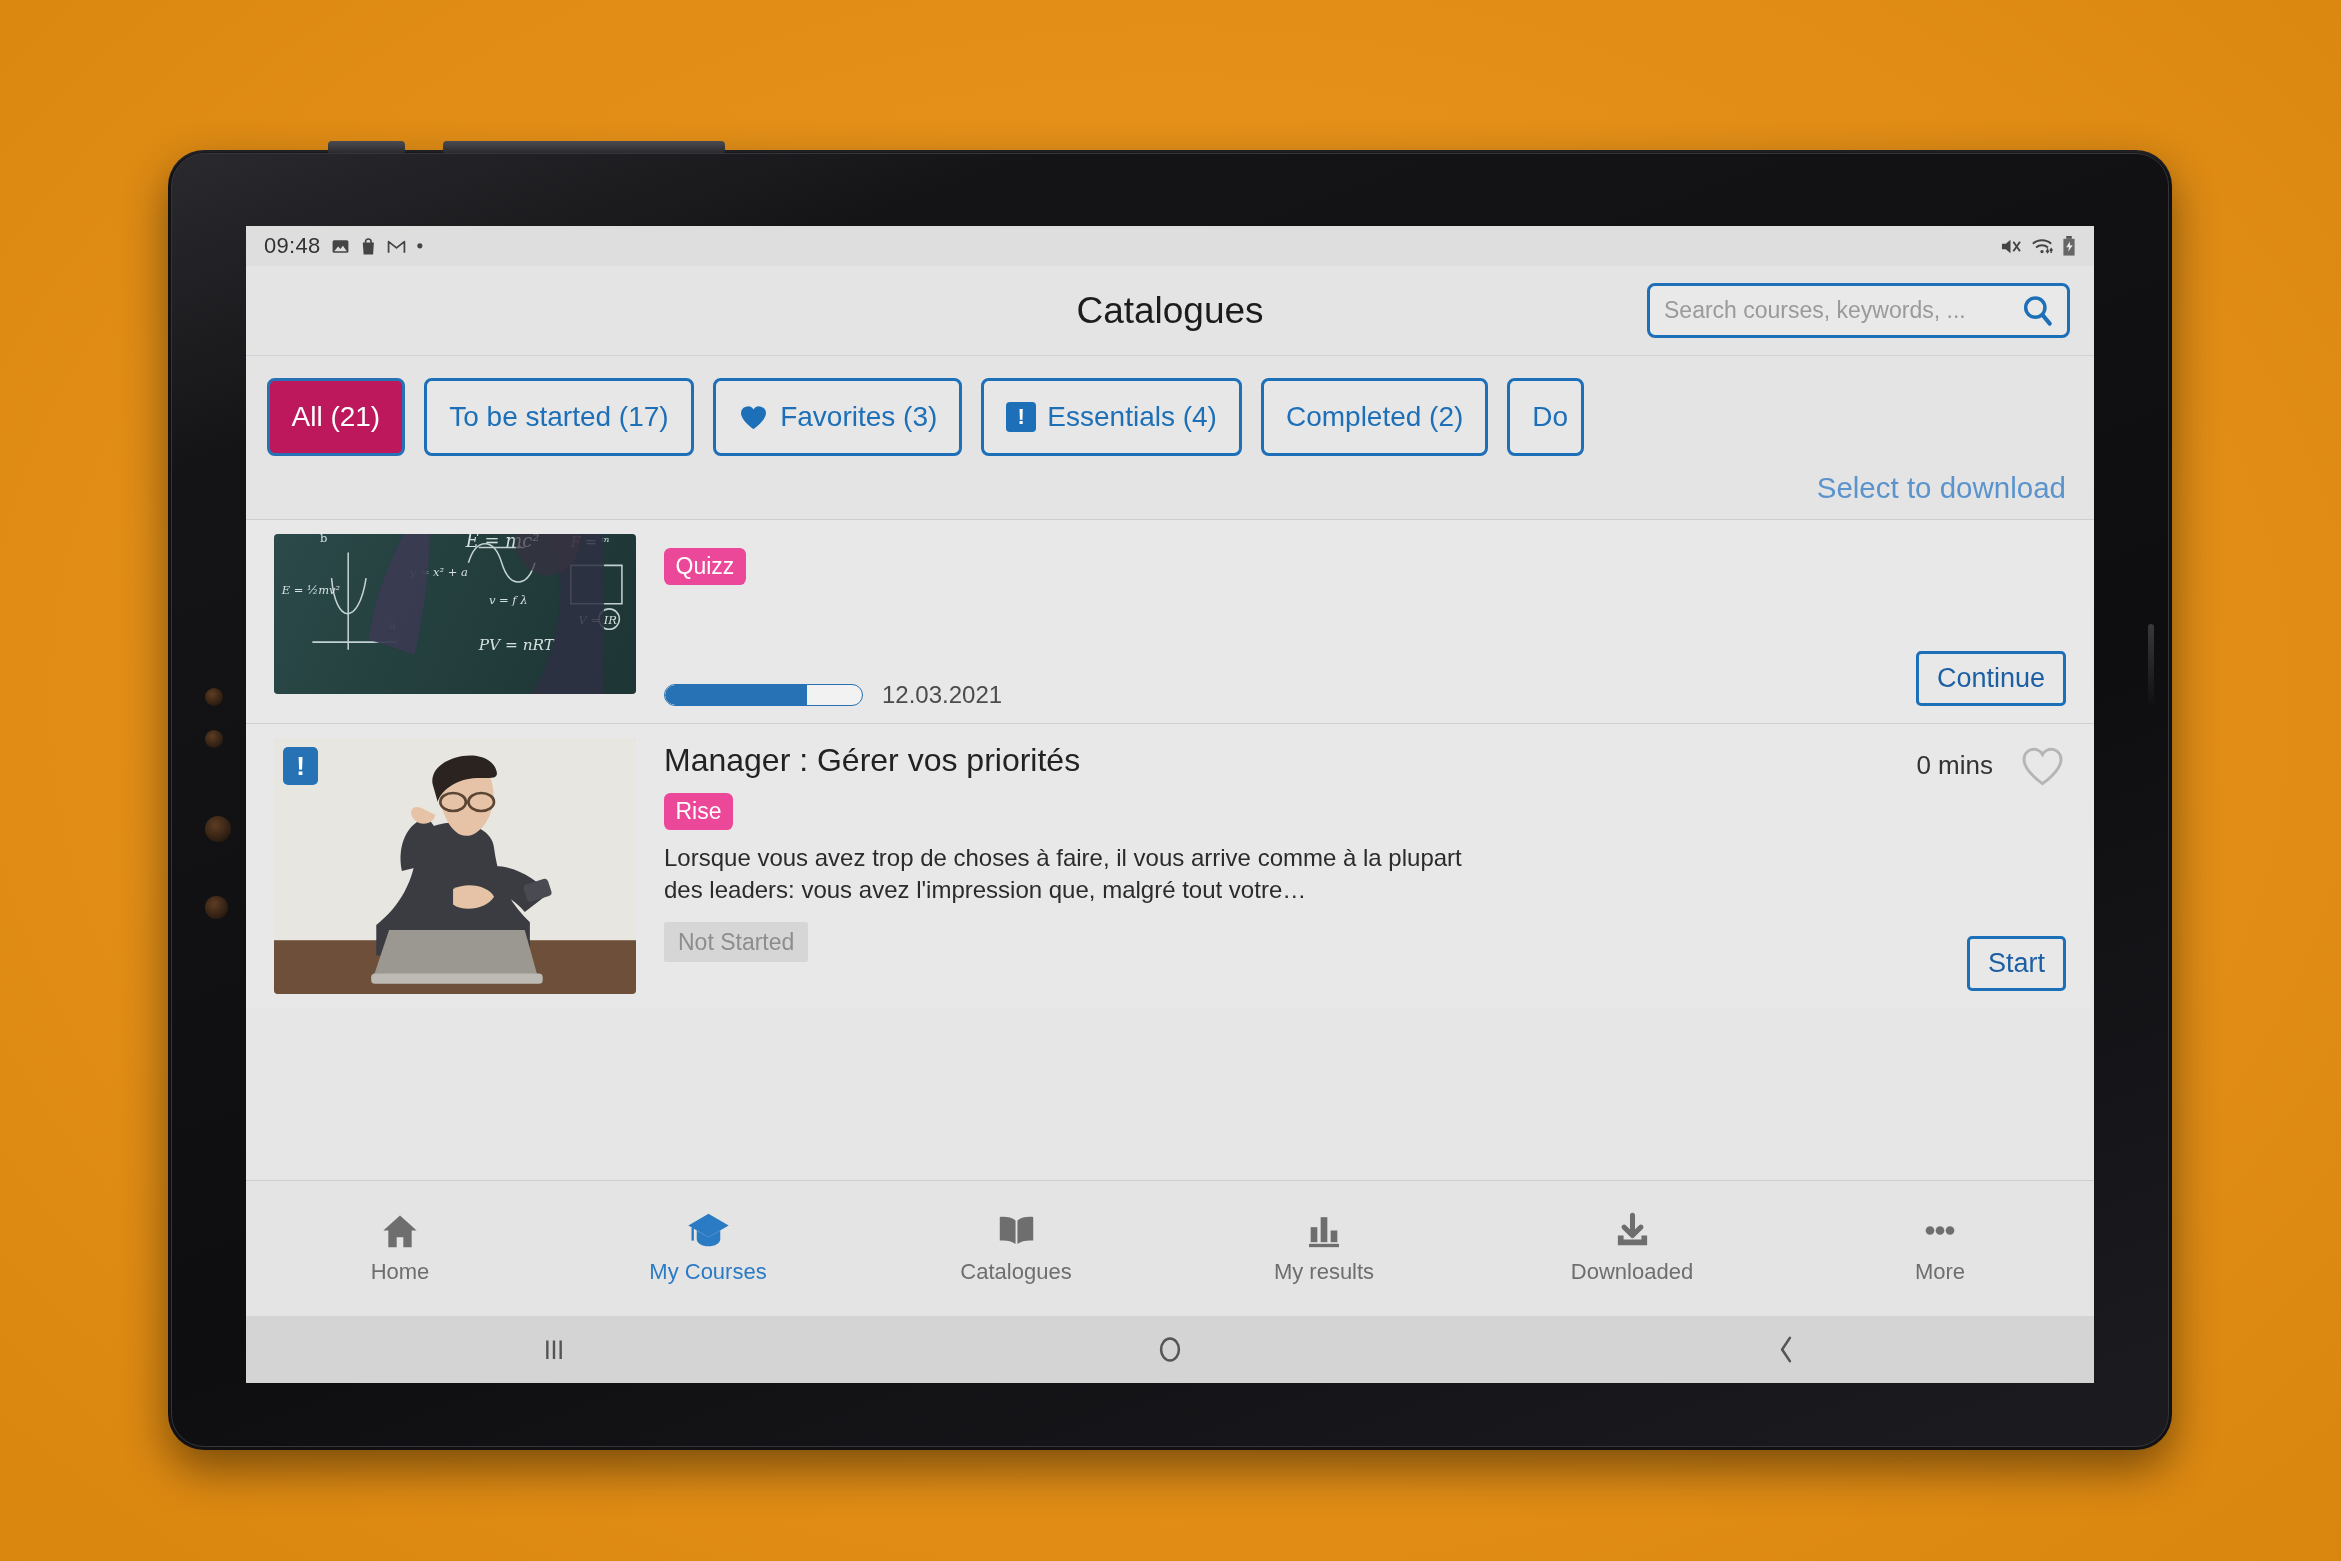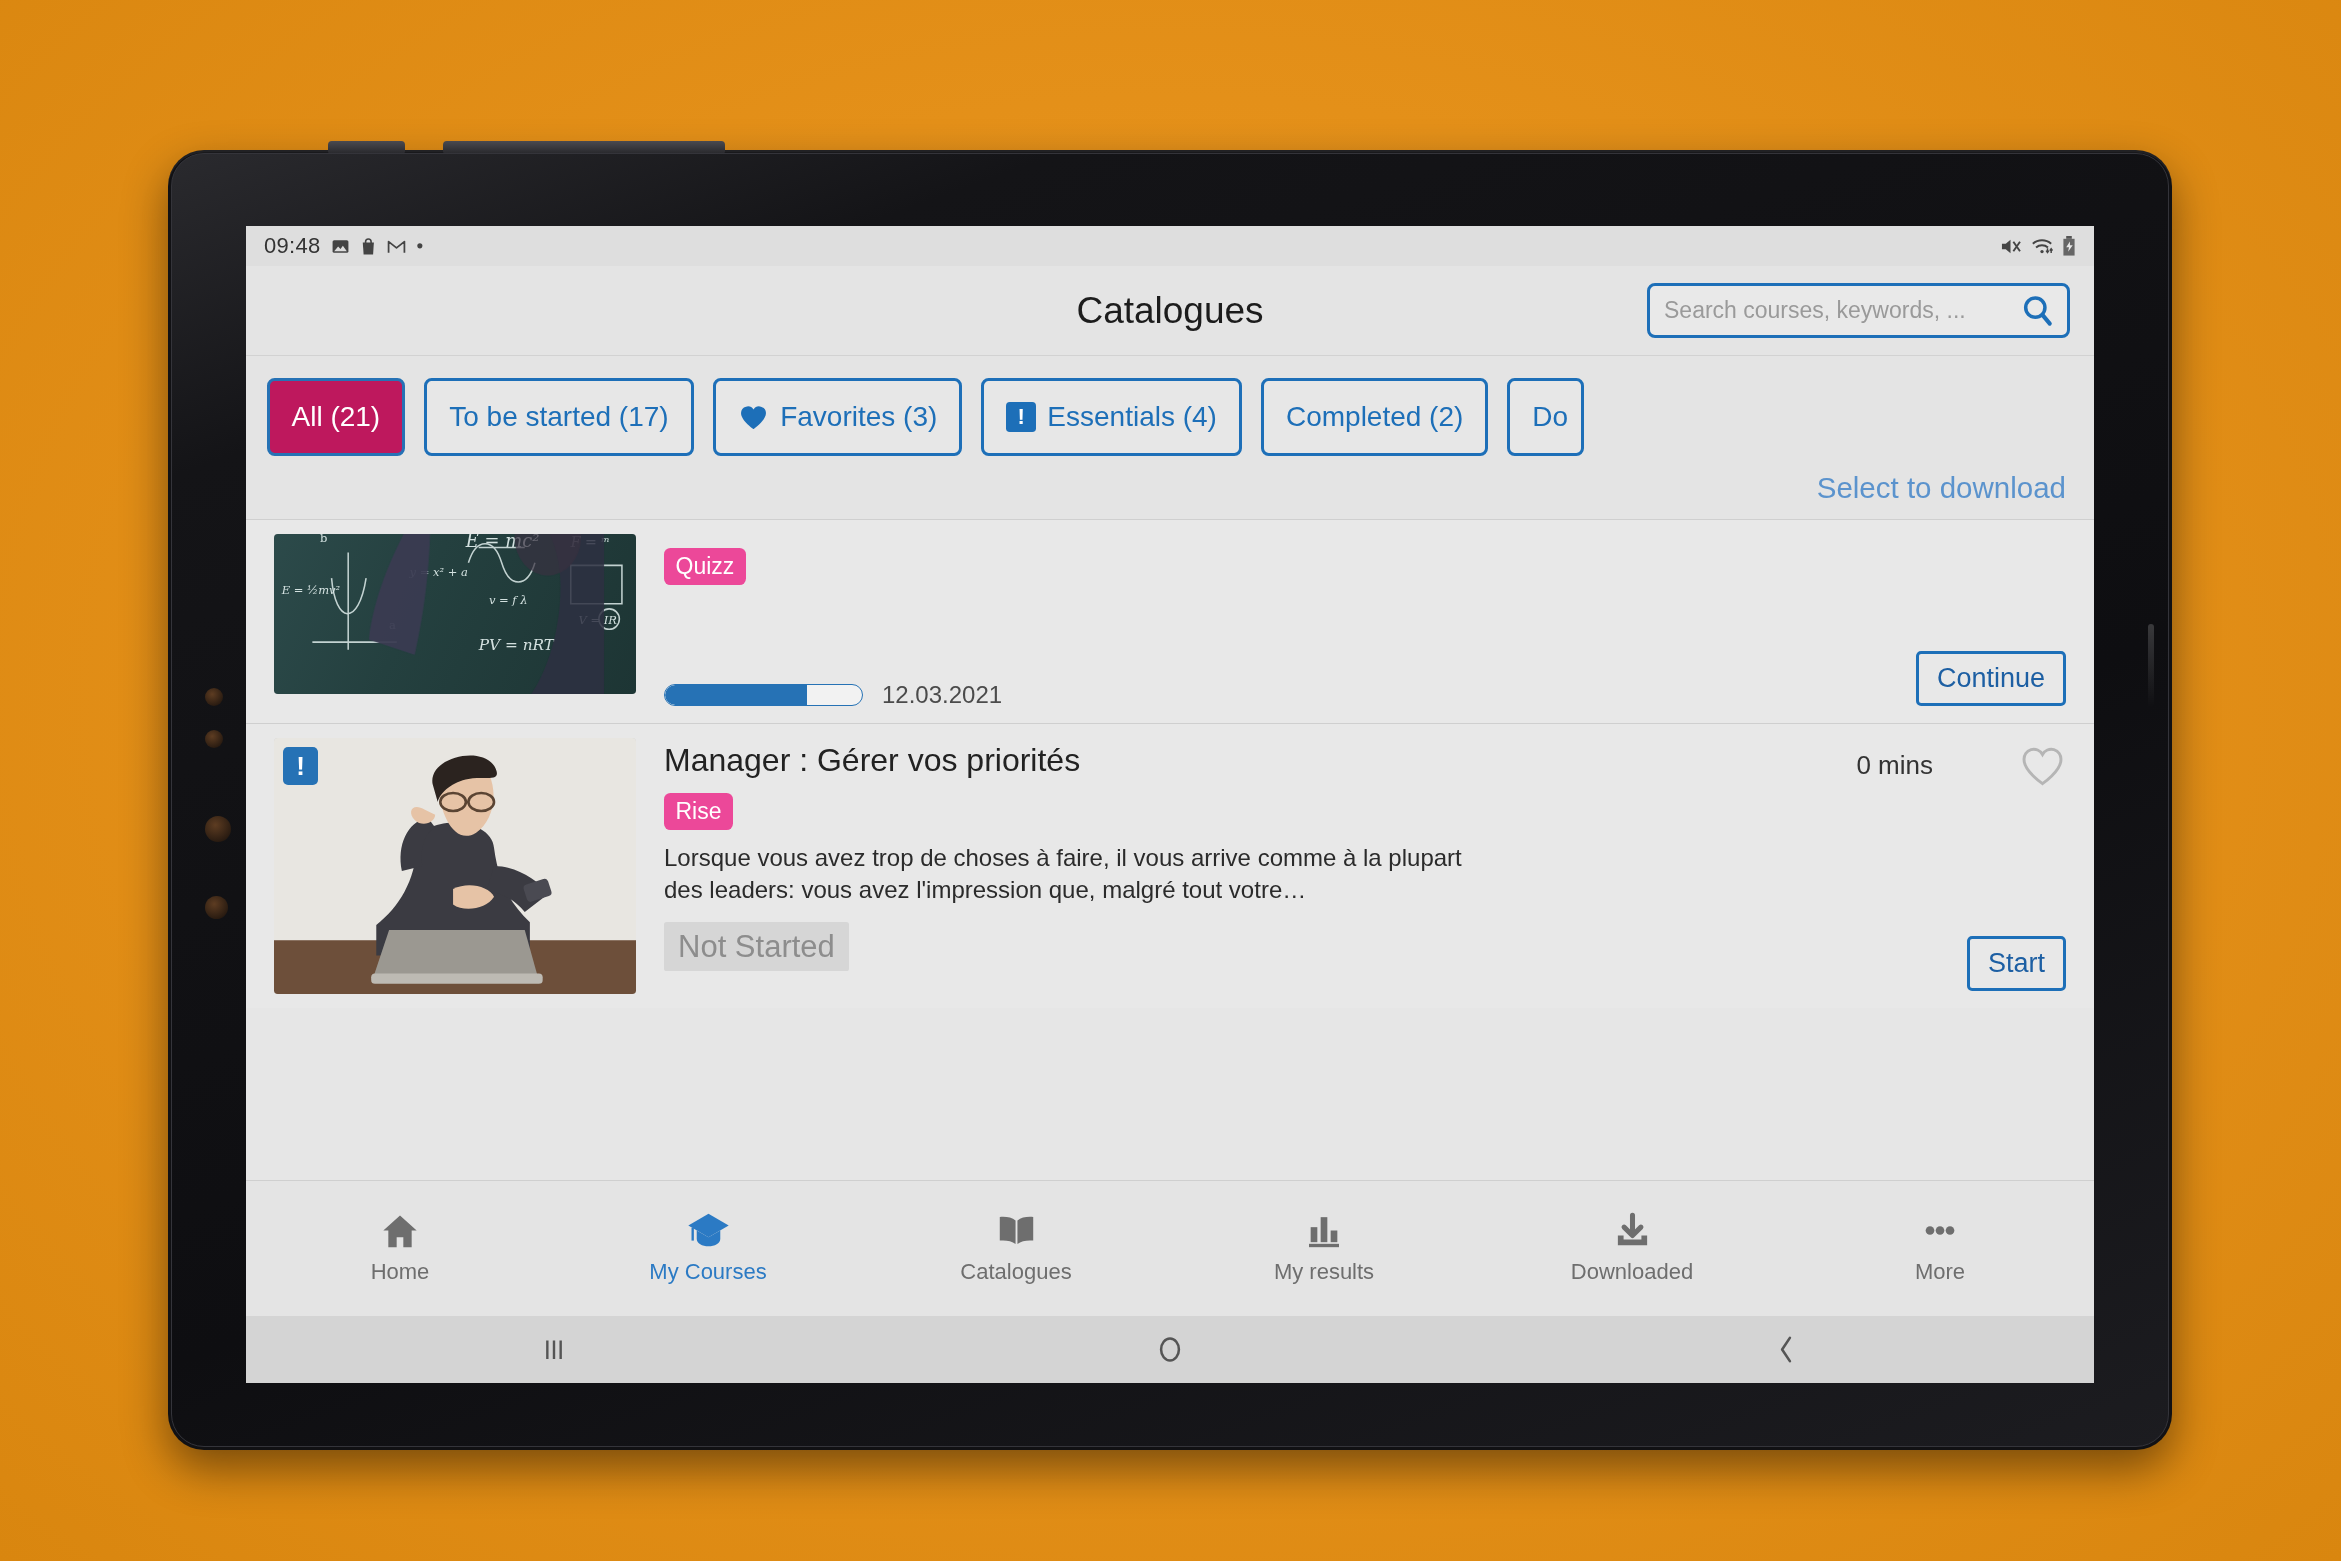--- a/index.html
+++ b/index.html
@@ -180,31 +180,31 @@
     background: #ec4899; color: #fff;
     font-size: 23px; padding: 5.1px 11.5px; border-radius: 6.4px;
   }
   .course-desc {
     margin-top: 11.5px; font-size: 24px; color: #2b2b2b; line-height: 1.35;
     max-width: 801px;
   }
   .status-chip {
     display: inline-block; margin-top: 15.4px;
     background: #d6d6d6; color: #8d8d8d;
-    font-size: 31px; padding: 6.4px 14px; border-radius: 2.6px;
+    font-size: 23px; padding: 6.4px 14px; border-radius: 2.6px;
   }
   .progress-row { display: flex; align-items: center; gap: 19px; margin-top: 96px; }
   .progress-track {
     width: 199px; height: 22px; border-radius: 11.5px;
     border: 1.9px solid #2672b5; background: #f2f2f2; overflow: hidden;
   }
   .progress-fill { height: 100%; background: #2672b5; border-radius: 11.5px 0 0 11.5px; }
   .progress-date { font-size: 24px; color: #4b4b4b; }
 
-  .card-meta { position: absolute; right: 0; top: 2.6px; display: flex; align-items: flex-start; gap: 86px; }
+  .card-meta { position: absolute; right: 0; top: 2.6px; display: flex; align-items: flex-start; gap: 26px; }
   .duration { font-size: 26px; color: #333; padding-top: 9px; }
   .fav-btn { background: none; border: 0; cursor: pointer; line-height: 0; padding-top: 2.6px; }
   .action-btn {
     position: absolute; right: 0; bottom: 3.8px;
     font-family: "Liberation Sans", sans-serif;
     font-size: 27px; color: #1d5fa3;
     background: #e8e8e8; border: 3.2px solid #1d6fb8;
     border-radius: 5.1px; padding: 9px 18px; cursor: pointer;
   }
 

